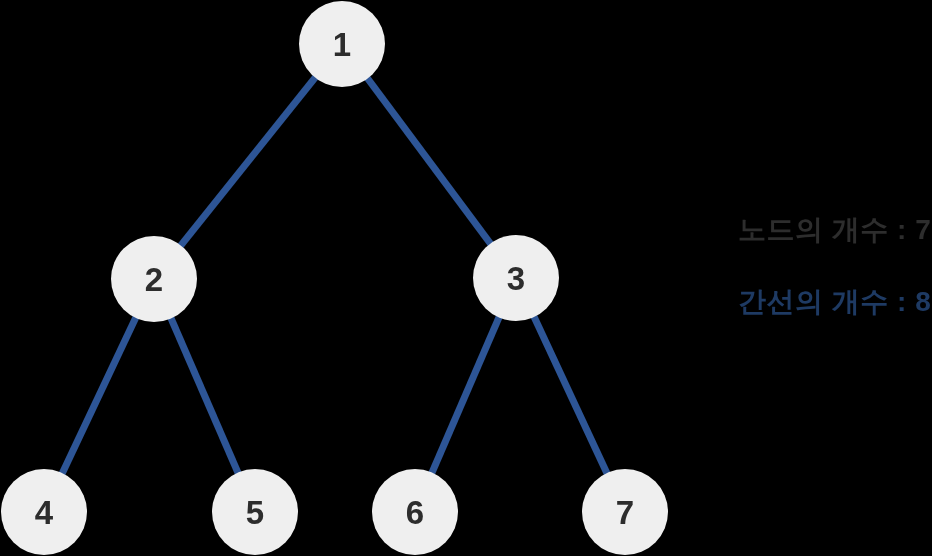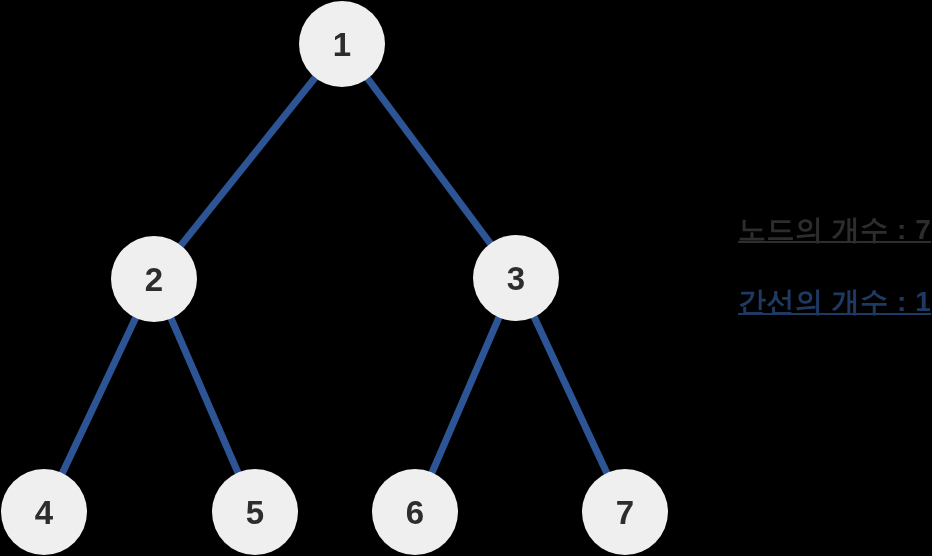--- a/index.html
+++ b/index.html
@@ -40,21 +40,20 @@
     left: 738px;
     top: 0;
   }
   .stat-line {
     position: absolute;
     left: 0;
     white-space: nowrap;
     font-size: 28px;
     font-weight: bold;
     letter-spacing: 0.5px;
-    text-decoration: underline;
   }
   .stat-nodes {
     top: 211px;
     color: #2d2d2d;
   }
   .stat-edges {
     top: 283px;
     color: #1e3a63;
   }
 </style>
@@ -101,16 +100,16 @@
       </g>
       <g>
         <circle class="node-circle" cx="625" cy="512" r="43"></circle>
         <text class="node-label" x="625" y="524">7</text>
       </g>
     </g>
   </svg>
 
   <div class="stats">
     <div class="stat-line stat-nodes">노드의 개수 : 7</div>
-    <div class="stat-line stat-edges">간선의 개수 : 1</div>
+    <div class="stat-line stat-edges">간선의 개수 : 8</div>
   </div>
 
 </div>
 
 </body></html>

